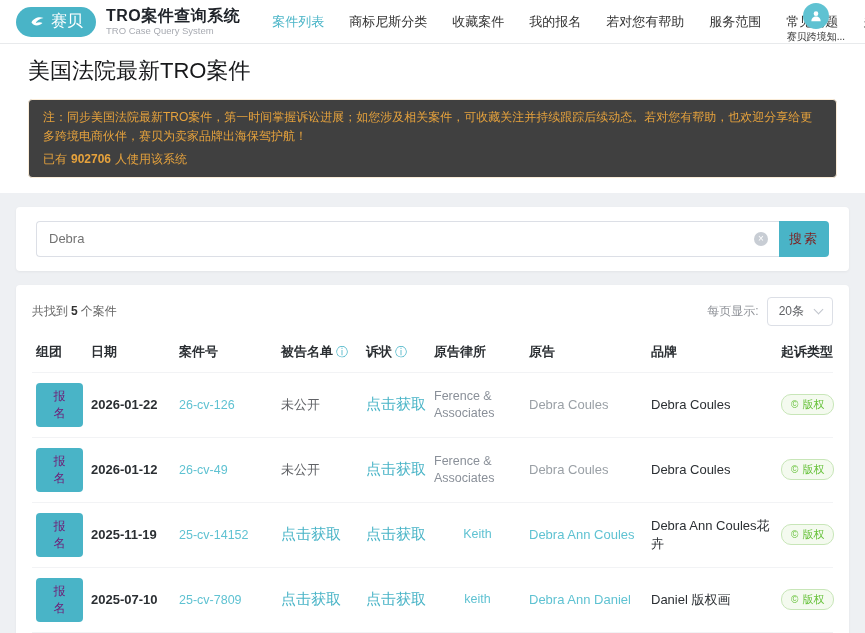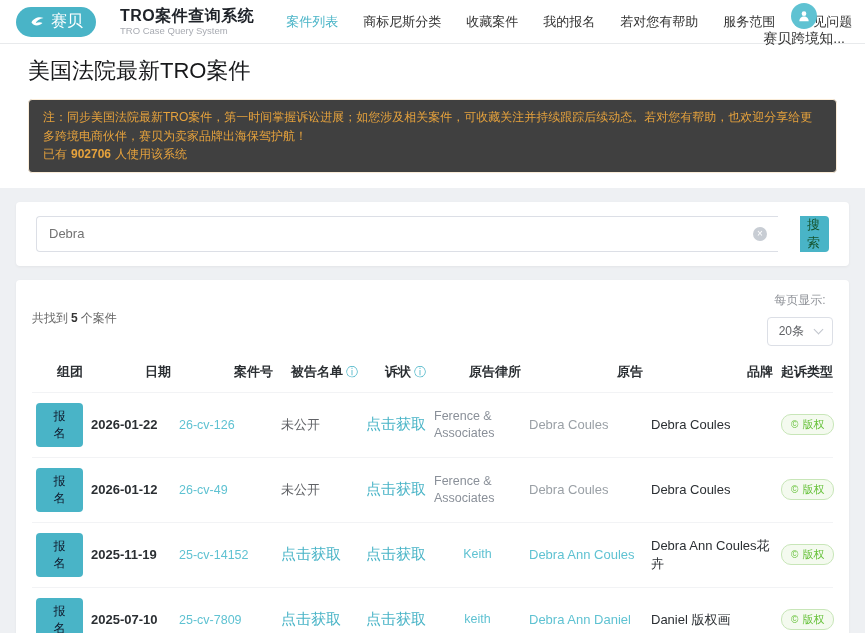--- a/index.html
+++ b/index.html
@@ -13,79 +13,78 @@
   
   .topbar {
     height:44px; background:#fff; border-bottom:1px solid #e8eaec;
     display:flex; align-items:center; padding:0 16px; position:relative;
   }
   .logo-pill {
     background:#49b4c7; border-radius:17px; height:30px; padding:0 13px;
     display:flex; align-items:center; gap:5px; color:#fff;
     font-weight:normal; font-size:16px; cursor:pointer; flex:0 0 auto;
   }
-  .title-block { margin-left:24px; flex:0 0 auto; }
+  .title-block { margin-left:10px; flex:0 0 auto; }
   .app-title { font-size:16px; font-weight:bold; color:#1f2329; line-height:1.15; letter-spacing:.5px; }
   .app-subtitle { font-size:9.5px; color:#a8abb2; }
   .main-nav { display:flex; gap:25px; margin-left:32px; font-size:13px; color:#333; white-space:nowrap; }
   .nav-item { cursor:pointer; }
   .nav-item.active { color:#49b4c7; }
   .user-block { position:absolute; right:20px; top:3px; display:flex; flex-direction:column; align-items:center; }
   .avatar { width:26px; height:26px; border-radius:50%; background:#5fc2d2; display:flex; align-items:center; justify-content:center; cursor:pointer; }
-  .user-label { font-size:14px; color:#333; margin-top:1px; white-space:nowrap; }
+  .user-label { font-size:10px; color:#333; margin-top:1px; white-space:nowrap; }
 
   
   .section-top { background:#fff; padding:12px 28px 15px; }
   .page-title { font-size:22px; font-weight:normal; color:#17181a; margin-bottom:13px; }
   .notice {
     background:#404040; border:1px solid #faecd8; border-radius:4px;
     padding:8px 14px; font-size:12px; color:#e6a23c; line-height:1.55;
   }
-  .users-line { }
+  .users-line { margin-top:5px; }
   .users-count { font-weight:bold; margin:0 4px; }
 
   
   .card { background:#fff; margin:14px 16px 0; border-radius:4px; box-shadow:0 1px 3px rgba(0,0,0,.05); }
   .search-card { padding:14px 20px; display:flex; }
   .input-wrap { position:relative; flex:1; }
   .search-input {
     width:100%; height:36px; border:1px solid #dcdfe6; border-right:none;
     border-radius:4px 0 0 4px; padding:0 32px 0 12px; font-size:13px; color:#737373;
     outline:none; font-family:inherit;
   }
   .clear-icon {
     position:absolute; right:11px; top:11px; width:14px; height:14px; border-radius:50%;
     background:#c8cdd4; color:#fff; font-size:10px; line-height:14px; text-align:center; cursor:pointer;
   }
   .search-btn {
-    width:29px; height:36px; background:#49b4c7; color:#14532d; border:none;
+    width:50px; height:36px; background:#49b4c7; color:#7f1d1d; border:none;
     border-radius:0 4px 4px 0; font-size:13px; letter-spacing:2px; cursor:pointer;
     font-family:inherit;
-    margin-left:22px;
   }
 
   .results-card { padding:12px 16px 12px; }
   .meta-row { display:flex; justify-content:space-between; align-items:center; margin-bottom:6px; }
   .found-text { font-size:12px; color:#666; }
   .found-count { font-weight:bold; color:#333; margin:0 3px; }
-  .page-size { display:flex; align-items:center; gap:8px; font-size:12px; color:#909399;flex-direction:column; }
+  .page-size { display:flex; align-items:center; gap:8px; font-size:12px; color:#909399; }
   .select-box {
     position:relative; border:1px solid #dcdfe6; border-radius:4px;
     padding:5px 28px 5px 11px; font-size:12px; color:#606266; background:#fff; cursor:pointer;
   }
   .chev { position:absolute; right:10px; top:8px; width:7px; height:7px;
     border-right:1px solid #c0c4cc; border-bottom:1px solid #c0c4cc; transform:rotate(45deg); }
 
   
   table { width:100%; border-collapse:collapse; table-layout:fixed; }
-  th { text-align:right; font-size:13px; color:#2b2f33; font-weight:bold; padding:11px 4px; white-space:nowrap;margin-left:20px; }
+  th { text-align:left; font-size:13px; color:#2b2f33; font-weight:bold; padding:11px 4px; white-space:nowrap;margin-left:20px; }
   td { font-size:13px; padding:10px 4px; border-top:1px solid #f2f3f5; vertical-align:middle; }
   .info-icon { color:#49b4c7; font-size:12px; margin-left:3px; cursor:pointer; font-weight:normal; }
   .signup-btn {
-    background:#49b4c7; color:#0f172a; border:none; border-radius:4px; font-size:12px;
+    background:#49b4c7; color:#701a75; border:none; border-radius:4px; font-size:12px;
     padding:5px 6px 5px 10px; letter-spacing:4px; cursor:pointer; font-family:inherit;
   }
   .date-cell { font-weight:bold; color:#2b2f33; }
   .case-link { color:#5fc2d2; font-size:12.5px; text-decoration:none; cursor:pointer; }
   .action-link { color:#49b4c7; font-size:15px; text-decoration:none; cursor:pointer;text-align:right; }
   .muted { color:#606266; }
   .gray { color:#9aa0a6; }
   .firm-cell { font-size:12.5px; color:#8a9099; line-height:1.35; }
   .firm-teal { color:#5fc2d2;text-align:center; }
   .teal-link { color:#5fc2d2; text-decoration:none; cursor:pointer; }

